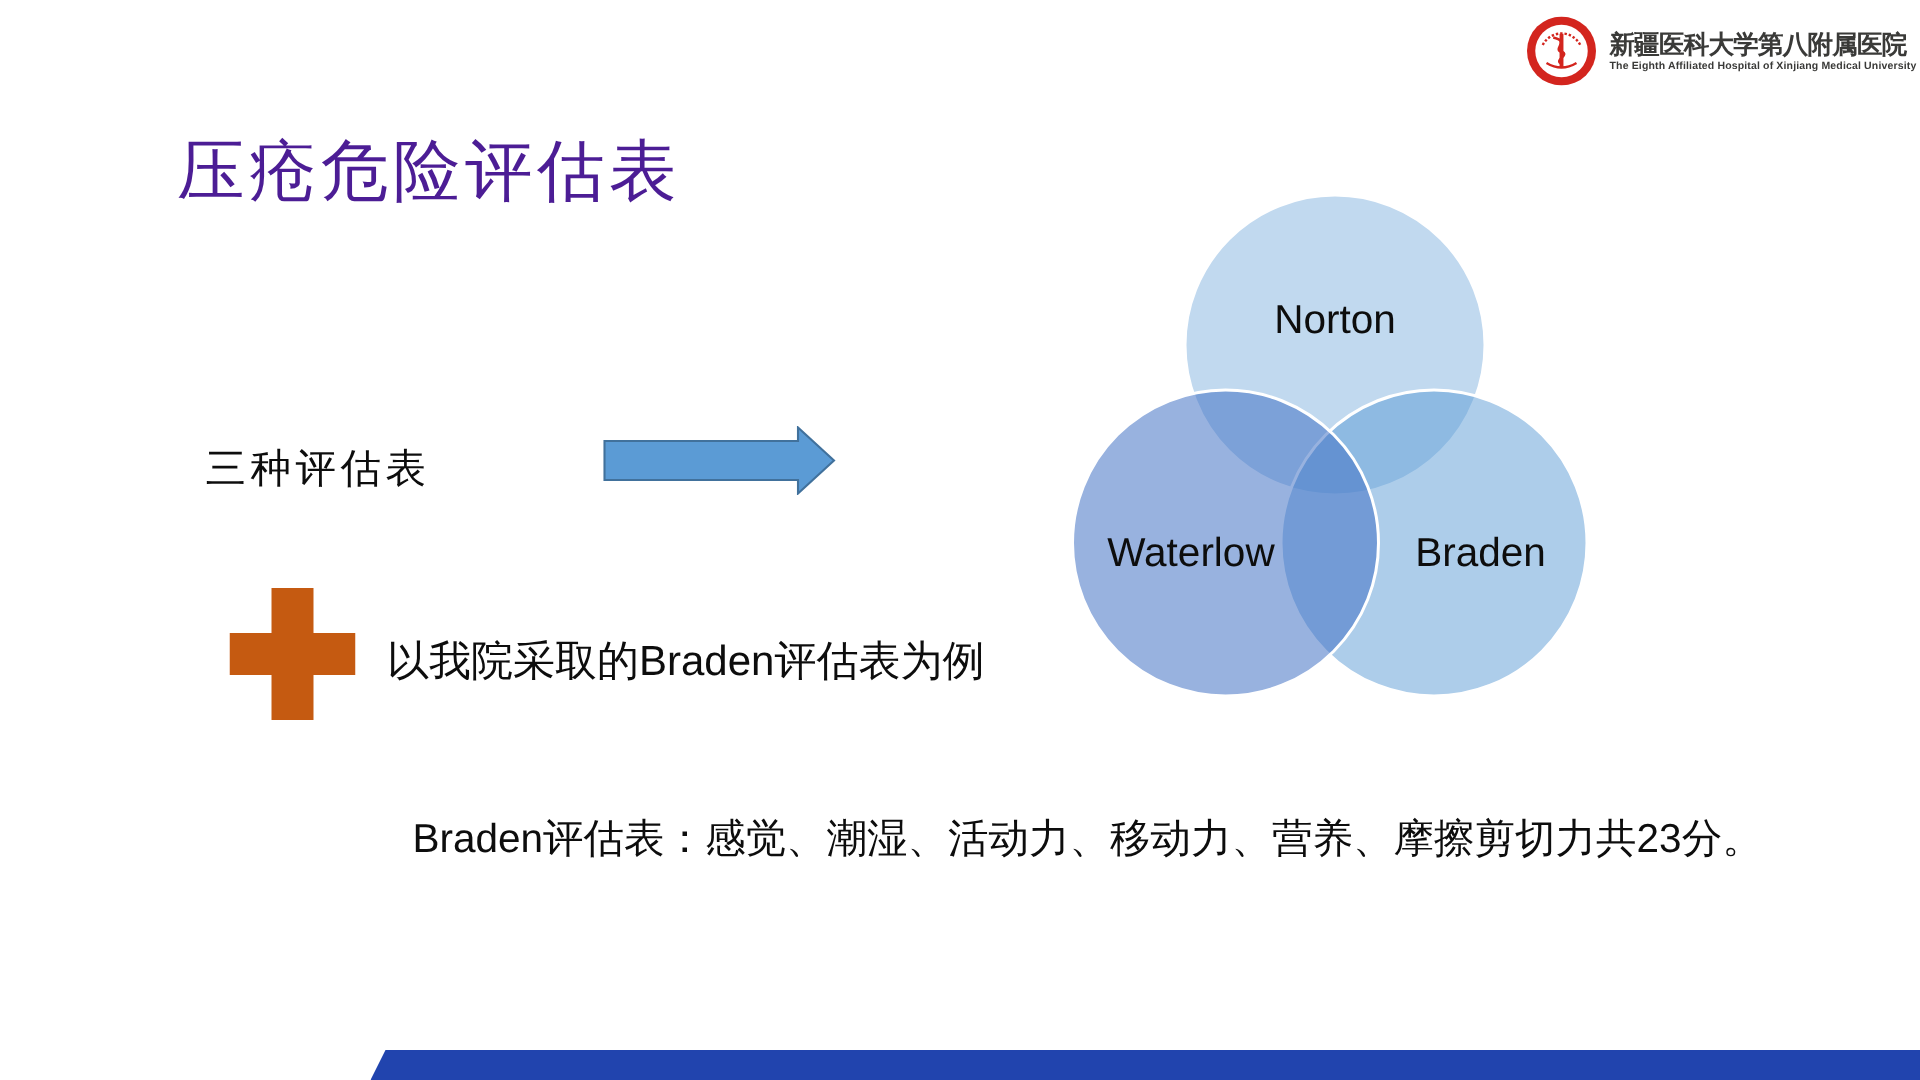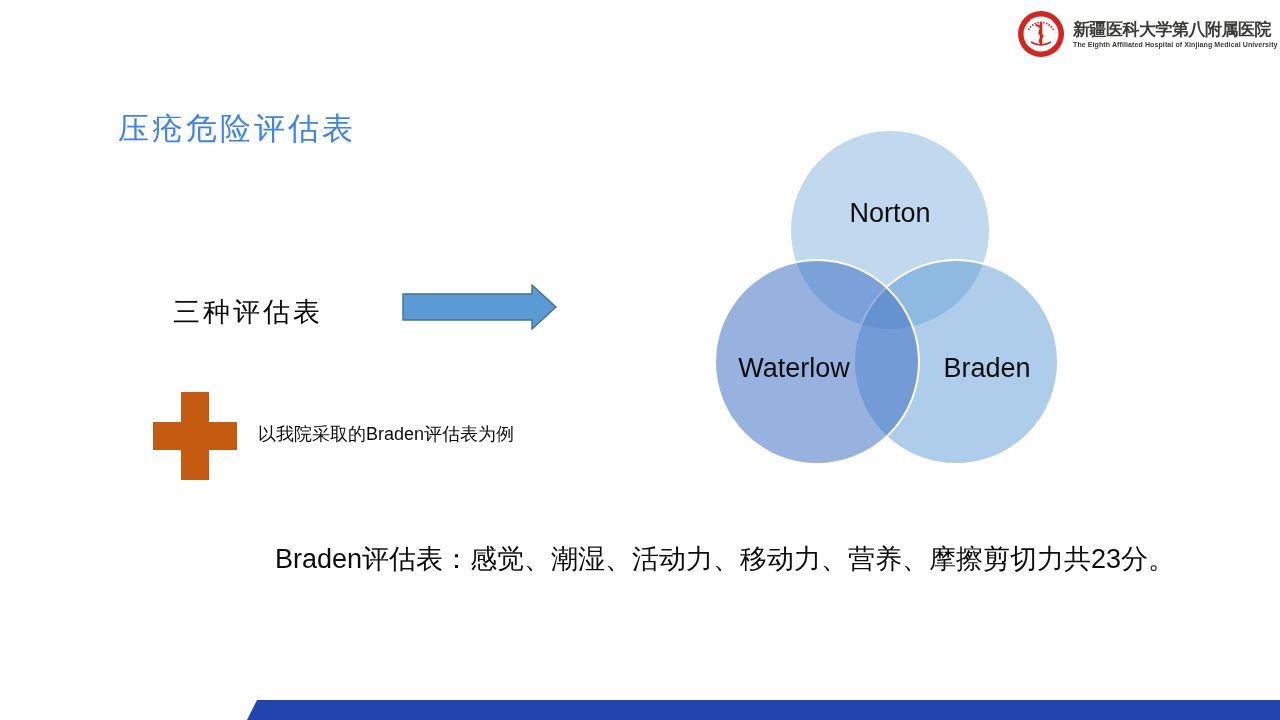--- a/index.html
+++ b/index.html
@@ -36,44 +36,43 @@
     color: #3a3a38;
     margin-top: 2px;
     white-space: nowrap;
     letter-spacing: 0.1px;
   }
 
   
   .title {
     position: absolute;
     left: 118px;
-    top: 108px;
-    font-size: 31px;
+    top: 84px;
+    font-size: 45px;
     font-weight: 500;
-    color: #3b82f6;
+    color: #4c1d95;
     letter-spacing: 3px;
     white-space: nowrap;
   }
 
   
   .lead-label {
     position: absolute;
     left: 137px;
     top: 294px;
     font-size: 27px;
     color: #0d0d0d;
     letter-spacing: 3px;
     white-space: nowrap;
-    margin-left: 36px;
   }
   .example-text {
     position: absolute;
     left: 258px;
     top: 422px;
-    font-size: 18px;
+    font-size: 28px;
     color: #0d0d0d;
     white-space: nowrap;
   }
   .summary-text {
     position: absolute;
     left: 230px;
     top: 541px;
     font-size: 27px;
     color: #0d0d0d;
     white-space: nowrap;

